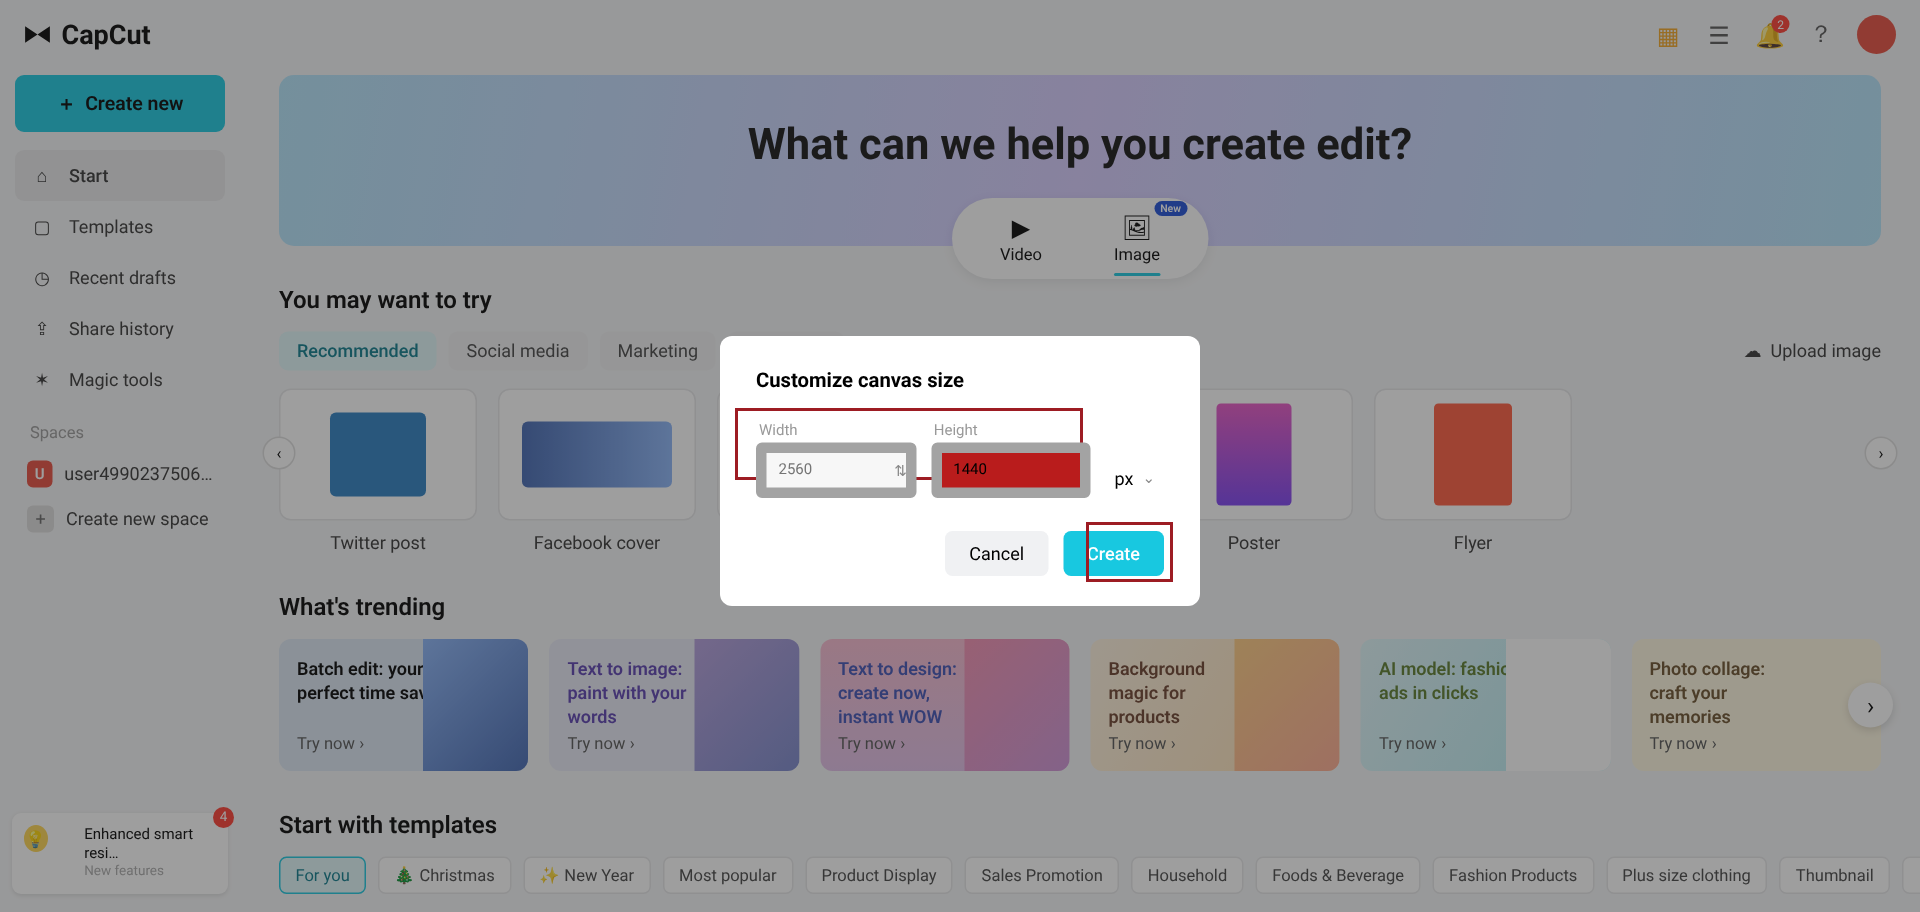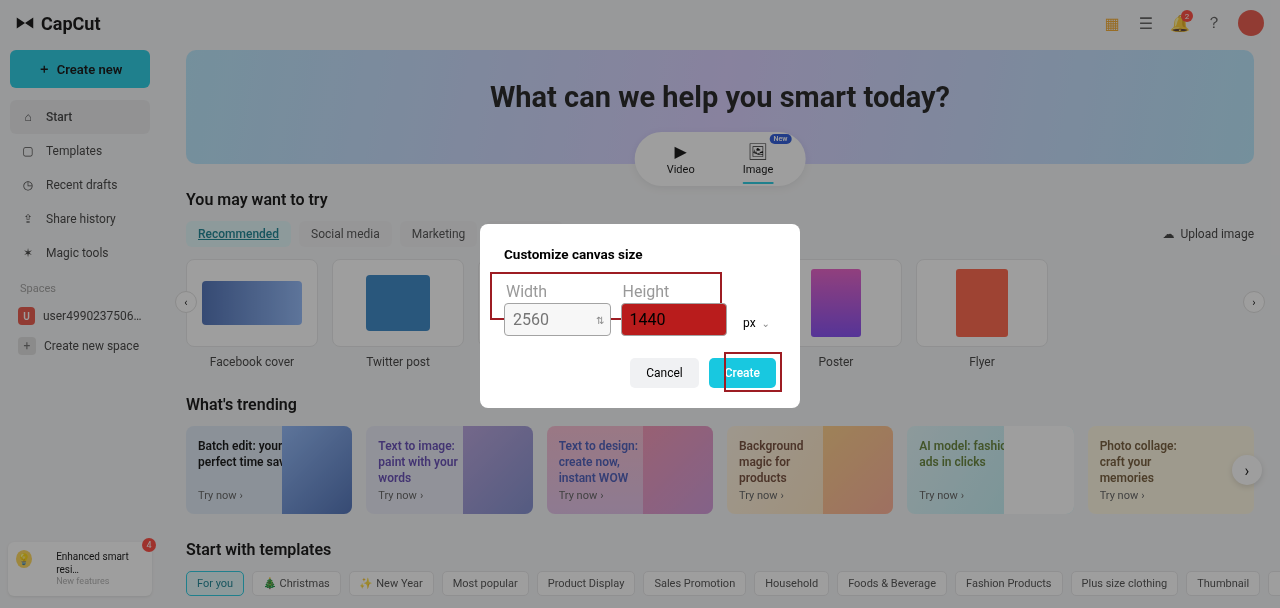--- a/index.html
+++ b/index.html
@@ -36,21 +36,21 @@
 .hero p { font-size:12px; color:#4a5a7a; margin-top:6px; }
 .mode-pill { position:absolute; bottom:-22px; left:50%; transform:translateX(-50%); background:#fff; border-radius:40px; display:flex; padding:6px 8px; box-shadow:0 2px 8px rgba(0,0,0,0.08); }
 .mode-tab { display:flex; flex-direction:column; align-items:center; gap:2px; padding:4px 24px; font-size:11px; cursor:pointer; position:relative; }
 .mode-tab .icon { font-size:16px; }
 .mode-tab .new-pill { position:absolute; top:-4px; right:6px; background:#1d4ed8; color:#fff; font-size:7px; padding:1px 4px; border-radius:6px; font-weight:600; }
 .mode-tab.active::after { content:''; position:absolute; bottom:-4px; left:30%; right:30%; height:2px; background:#18c8e0; border-radius:2px; }
 
 .section-title { font-size:16px; font-weight:600; margin:26px 0 12px; }
 .filter-row { display:flex; align-items:center; gap:8px; margin-bottom:12px; }
 .chip { background:#f0f1f3; border:none; padding:6px 12px; border-radius:6px; font-size:12px; color:#444; cursor:pointer; }
-.chip.active { background:#e0f7fa; color:#0a7a8a; font-weight:500;text-decoration:underline; }
+.chip.active { background:#e0f7fa; color:#0a7a8a; font-weight:500; }
 .upload-link { margin-left:auto; font-size:12px; color:#333; display:flex; align-items:center; gap:6px; cursor:pointer; }
 
 .template-row { display:flex; gap:14px; position:relative; }
 .tmpl { display:flex; flex-direction:column; align-items:center; gap:8px; }
 .tmpl-card { width:132px; height:88px; background:#fff; border:1px solid #e5e6e8; border-radius:8px; display:flex; align-items:center; justify-content:center; position:relative; overflow:hidden; cursor:pointer; }
 .tmpl-label { font-size:12px; color:#333; }
 .row-nav { position:absolute; top:32px; width:22px; height:22px; background:#fff; border:1px solid #ddd; border-radius:50%; display:flex; align-items:center; justify-content:center; font-size:11px; cursor:pointer; z-index:2; }
 .row-nav.left { left:-11px; }
 .row-nav.right { right:-11px; }
 
@@ -68,22 +68,22 @@
 
 .dim { position:absolute; inset:0; background:rgba(40,40,40,0.45); z-index:50; }
 
 
 .modal { position:absolute; top:224px; left:50%; transform:translateX(-50%); width:320px; background:#fff; border-radius:8px; padding:22px 24px 20px; z-index:60; }
 .modal-title { font-size:13.5px; font-weight:700; margin-bottom:20px; }
 .field-row { display:flex; align-items:flex-end; gap:10px; position:relative; }
 .red-box { position:absolute; border:2px solid #9d1c23; pointer-events:none; }
 .red-box.inputs { left:-14px; top:-10px; width:232px; height:48px; }
 .field-group { display:flex; flex-direction:column; flex:1; position:relative; }
-.field-label { font-size:16px; color:#999; margin-bottom:2px; padding-left:2px; }
-.num-input { width:100%; padding:6px 8px; border:1px solid #a3a3a3; border-radius:4px; font-size:16px; background:#f7f7f7; }
+.field-label { font-size:10px; color:#999; margin-bottom:2px; padding-left:2px; }
+.num-input { width:100%; padding:6px 8px; border:7px solid #a3a3a3; border-radius:4px; font-size:10px; background:#f7f7f7; }
 .num-input.highlight { background:#b91c1c; }
 .spinner-wrap { position:relative; }
 .spinner-wrap::after { content:'⇅'; position:absolute; right:6px; top:50%; transform:translateY(-50%); font-size:10px; color:#888; pointer-events:none; }
 .unit-select { display:flex; align-items:center; gap:6px; font-size:12px; padding:6px 6px; border-radius:4px; cursor:pointer; }
 .modal-actions { display:flex; justify-content:flex-end; gap:10px; margin-top:22px; position:relative; }
 .btn { border:none; padding:8px 16px; border-radius:5px; font-size:12px; cursor:pointer; }
 .btn-cancel { background:#f0f1f3; color:#000000; }
 .btn-create { background:#18c8e0; color:#fff; font-weight:500; }
 .red-box.create { right:-6px; top:-6px; width:58px; height:40px; }
 
@@ -151,21 +151,21 @@
 <div class="topbar">
   <span class="tb-icon" style="color:#f5a623;">▦</span>
   <span class="tb-icon">☰</span>
   <span class="tb-icon">🔔<span class="red-dot">2</span></span>
   <span class="tb-icon">？</span>
   <span class="avatar-circle"></span>
 </div>
 
 <div class="main">
   <div class="hero">
-    <h1>What can we help you smart today?</h1>
+    <h1>What can we help you create edit?</h1>
     <div class="mode-pill">
       <div class="mode-tab">
         <span class="icon">▶</span>
         <span>Video</span>
       </div>
       <div class="mode-tab active">
         <span class="icon">🖼</span>
         <span>Image</span>
         <span class="new-pill">New</span>
       </div>
@@ -180,29 +180,29 @@
     <button class="chip">Education</button>
     <div class="upload-link">
       <span>☁</span>
       <span>Upload image</span>
     </div>
   </div>
   <div class="template-row">
     <div class="row-nav left">‹</div>
     <div class="tmpl">
         <div class="tmpl-card">
+          <div style="width:64px;height:56px;background:#2b7ec1;border-radius:4px;"></div>
+        </div>
+        <span class="tmpl-label">Twitter post</span>
+      </div>
+    <div class="tmpl">
+        <div class="tmpl-card">
           <div style="width:100px;height:44px;background:linear-gradient(90deg,#4267B2,#8ab4f8);border-radius:4px;"></div>
         </div>
         <span class="tmpl-label">Facebook cover</span>
-      </div>
-    <div class="tmpl">
-        <div class="tmpl-card">
-          <div style="width:64px;height:56px;background:#2b7ec1;border-radius:4px;"></div>
-        </div>
-        <span class="tmpl-label">Twitter post</span>
       </div>
     <div class="tmpl">
         <div class="tmpl-card"></div>
         <span class="tmpl-label"></span>
       </div>
     <div class="tmpl">
         <div class="tmpl-card"></div>
         <span class="tmpl-label"></span>
       </div>
     <div class="tmpl">

